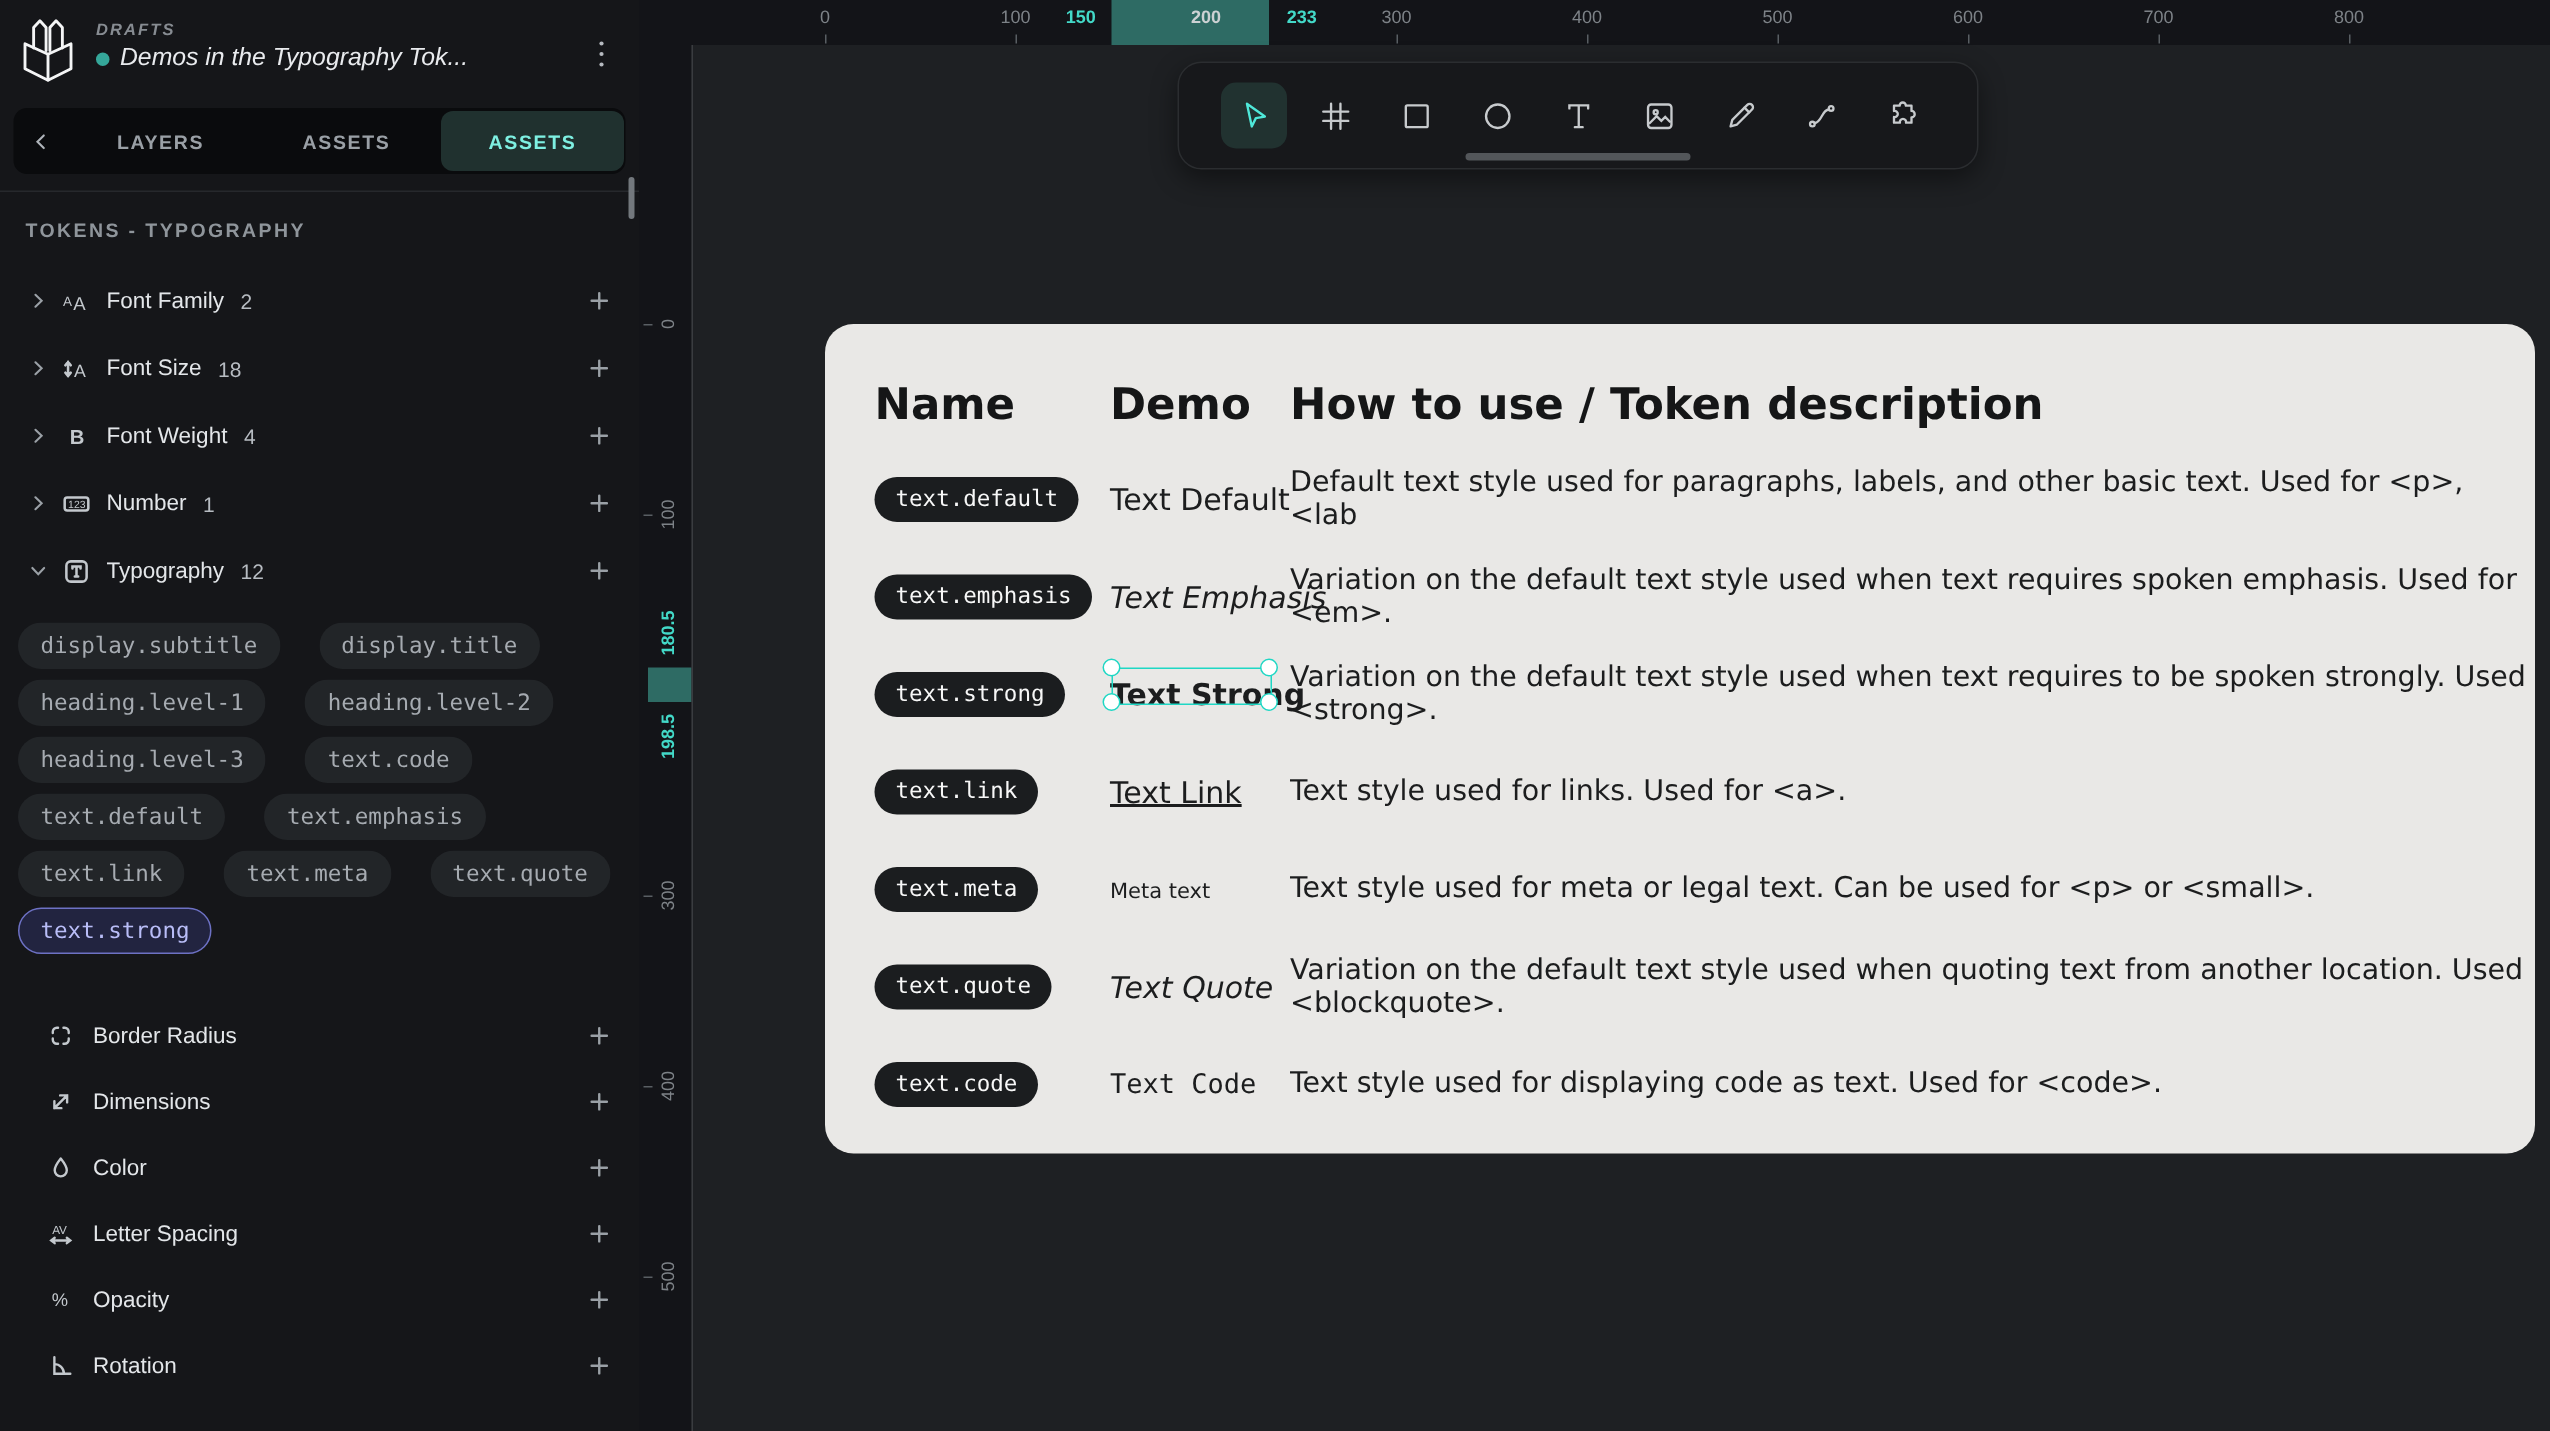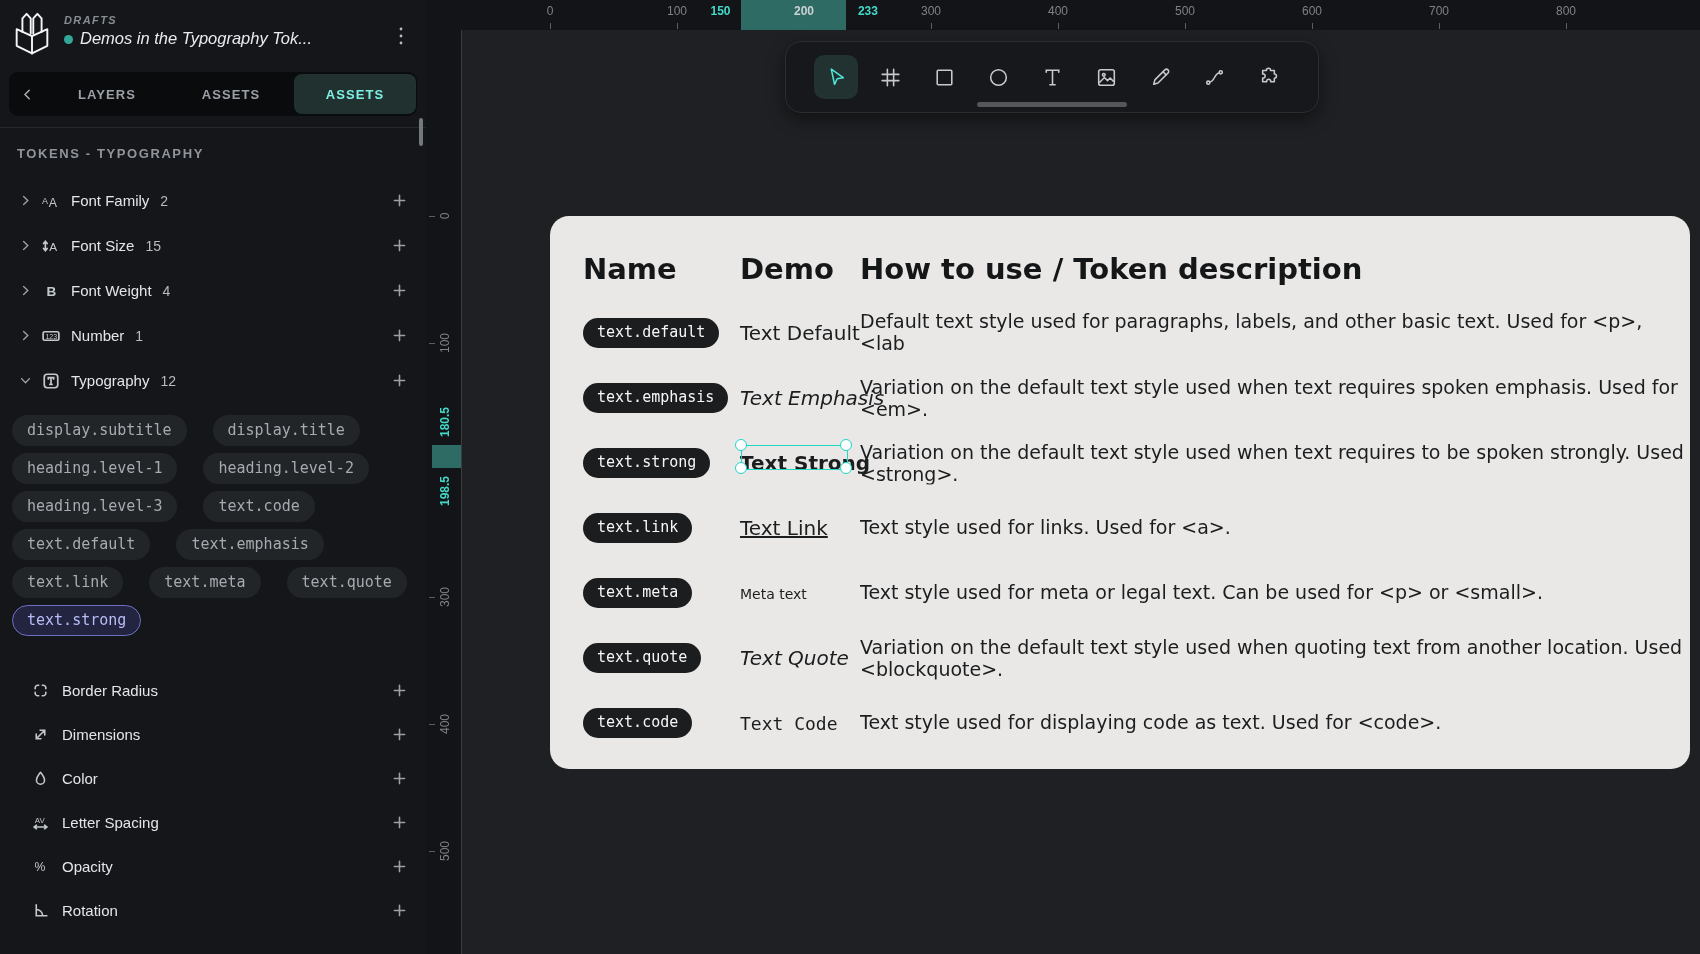--- a/index.html
+++ b/index.html
@@ -352,21 +352,21 @@
               <path d="M6 3.8L10.4 8 6 12.2"></path>
             </svg>
           </div>
           <div class="grp-ico ico">
             <svg viewBox="0 0 16 16">
               <path d="M3 3.8v8.4M1.4 5.8L3 3.8l1.6 2M1.4 10.2L3 12.2l1.6-2"></path>
               <text x="6.5" y="12.8" font-size="10.5" fill="currentColor" stroke="none" font-family="Liberation Sans,sans-serif">A</text>
             </svg>
           </div>
           <span class="grp-label">Font Size</span>
-          <span class="grp-count">15</span>
+          <span class="grp-count">18</span>
           <div class="grp-plus ico">
             <svg viewBox="0 0 16 16">
               <path d="M8 3.2v9.6M3.2 8h9.6"></path>
             </svg>
           </div>
         </div>
         <div class="grp-row">
           <div class="grp-chev ico">
             <svg viewBox="0 0 16 16">
               <path d="M6 3.8L10.4 8 6 12.2"></path>

